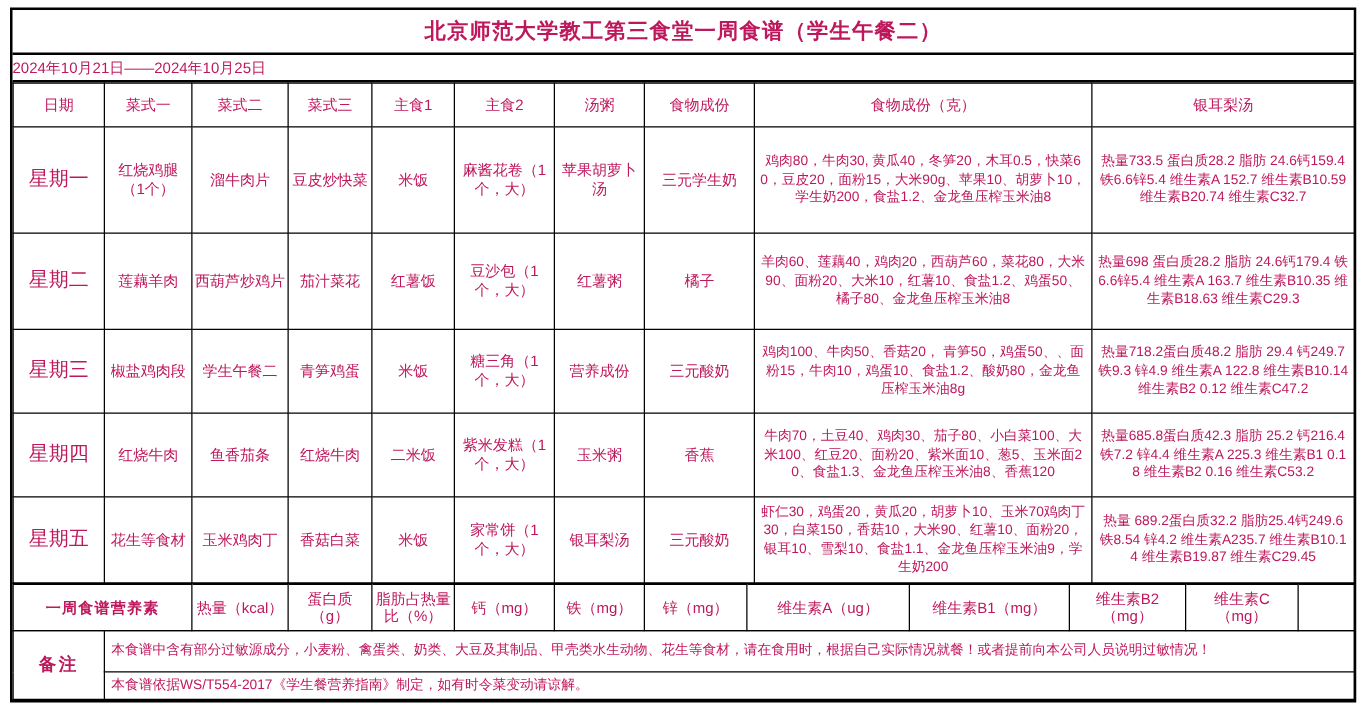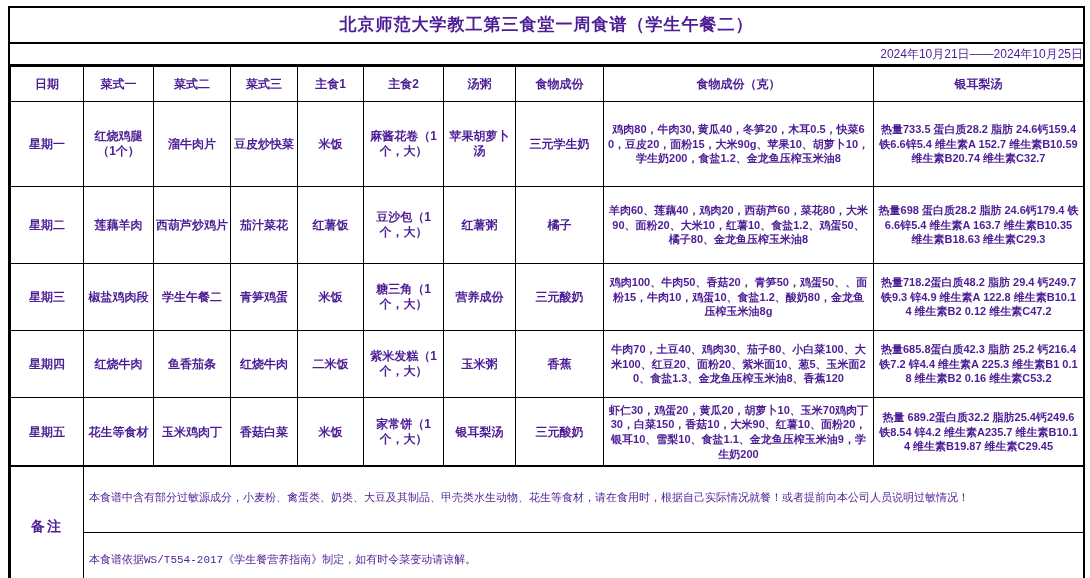--- a/index.html
+++ b/index.html
@@ -1,48 +1,48 @@
 <!DOCTYPE html>
 <html><head>
 <meta charset="utf-8">
 <style>
   html,body{margin:0;padding:0;background:#fff;}
   .sheet{
     width:1090px;height:578px;background:#ffffff;position:relative;
-    font-family:"Liberation Sans","DejaVu Sans",sans-serif;color:#4c1d95;
+    font-family:"Liberation Sans","DejaVu Sans",sans-serif;color:#be185d;
     overflow:hidden;
   }
   .wrap{
     position:absolute;left:8px;top:6px;width:1073px;
     border:2px solid #000;background:#fff;
   }
   .title{
     height:34px;line-height:34px;text-align:center;font-size:17px;font-weight:bold;
     border-bottom:2px solid #000;letter-spacing:1px;
   }
   .daterow{
-    height:20px;line-height:20px;text-align:right;font-size:12px;
+    height:20px;line-height:20px;text-align:left;font-size:12px;
     border-bottom:2px solid #000;
   }
   table.t{border-collapse:collapse;table-layout:fixed;width:1073px;margin-top:-1px;}
-  table.t:first-of-type{margin-top:0;font-weight:bold;}
+  table.t:first-of-type{margin-top:0;}
   .t td{
     border:1px solid #000;text-align:center;vertical-align:middle;
     font-size:12px;padding:1px 2px;overflow:hidden;line-height:1.25;
   }
   tr.hdr td{height:32px;font-size:12px;}
   td.ing,td.nut{
     text-align:center;font-size:11px;line-height:1.33;word-break:break-all;padding:1px 4px;
   }
-  td.day{font-size:12px;}
+  td.day{font-size:16px;}
   tr.sumhdr td{height:34px;border-top:2px solid #000;font-size:12px;line-height:1.2;}
   tr.sumval td{height:22px;border-top:2px solid #000;border-bottom:2px solid #000;font-size:12px;}
   td.lbl{font-size:15px;font-weight:bold;letter-spacing:1px;}
   td.remlbl{font-size:14px;font-weight:bold;letter-spacing:2px;}
-  td.remtxt{text-align:left;font-size:11px;padding:18px 5px;word-break:break-all;font-family:Liberation Mono, monospace;}
+  td.remtxt{text-align:left;font-size:11px;padding:1px 5px;word-break:break-all;}
   tr.rh1 td{height:82px;} tr.rh2 td{height:74px;} tr.rh3 td{height:64px;}
   tr.rh4 td{height:64px;} tr.rh5 td{height:66px;}
   tr.remr1 td{height:30px;} tr.remr2 td{height:19px;}
 </style>
 </head>
 <body>
 
 <div class="sheet">
   <div class="wrap">
 
@@ -147,20 +147,34 @@
         <col style="width:80px">
           <col style="width:72px">
           <col style="width:82px">
           <col style="width:130px">
         <col style="width:128px">
           <col style="width:93px">
           <col style="width:90px">
           <col style="width:45px">
       </colgroup>
       <tbody>
+      <tr class="sumhdr">
+        <td class="lbl">一周食谱营养素</td>
+        <td>热量（kcal）</td>
+        <td>蛋白质（g）</td>
+        <td>脂肪占热量比（%）</td>
+        <td>钙（mg）</td>
+        <td>铁（mg）</td>
+        <td>锌（mg）</td>
+        <td>维生素A（ug）</td>
+        <td>维生素B1（mg）</td>
+        <td>维生素B2（mg）</td>
+        <td>维生素C（mg）</td>
+        <td></td>
+      </tr>
       </tbody>
     </table>
 
     <table class="t">
       <colgroup>
           <col style="width:73px">
           <col style="width:1000px">
         </colgroup>
       <tbody>
       <tr class="remr1">

